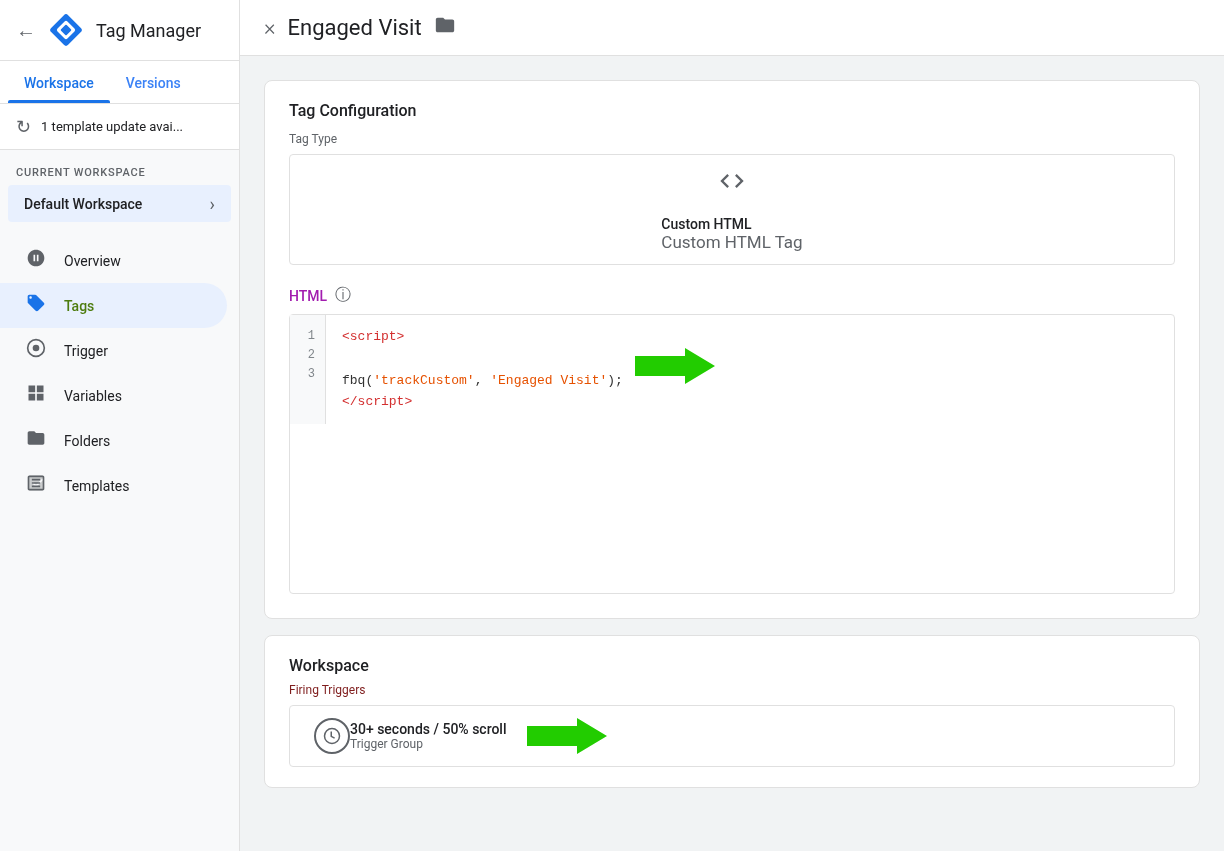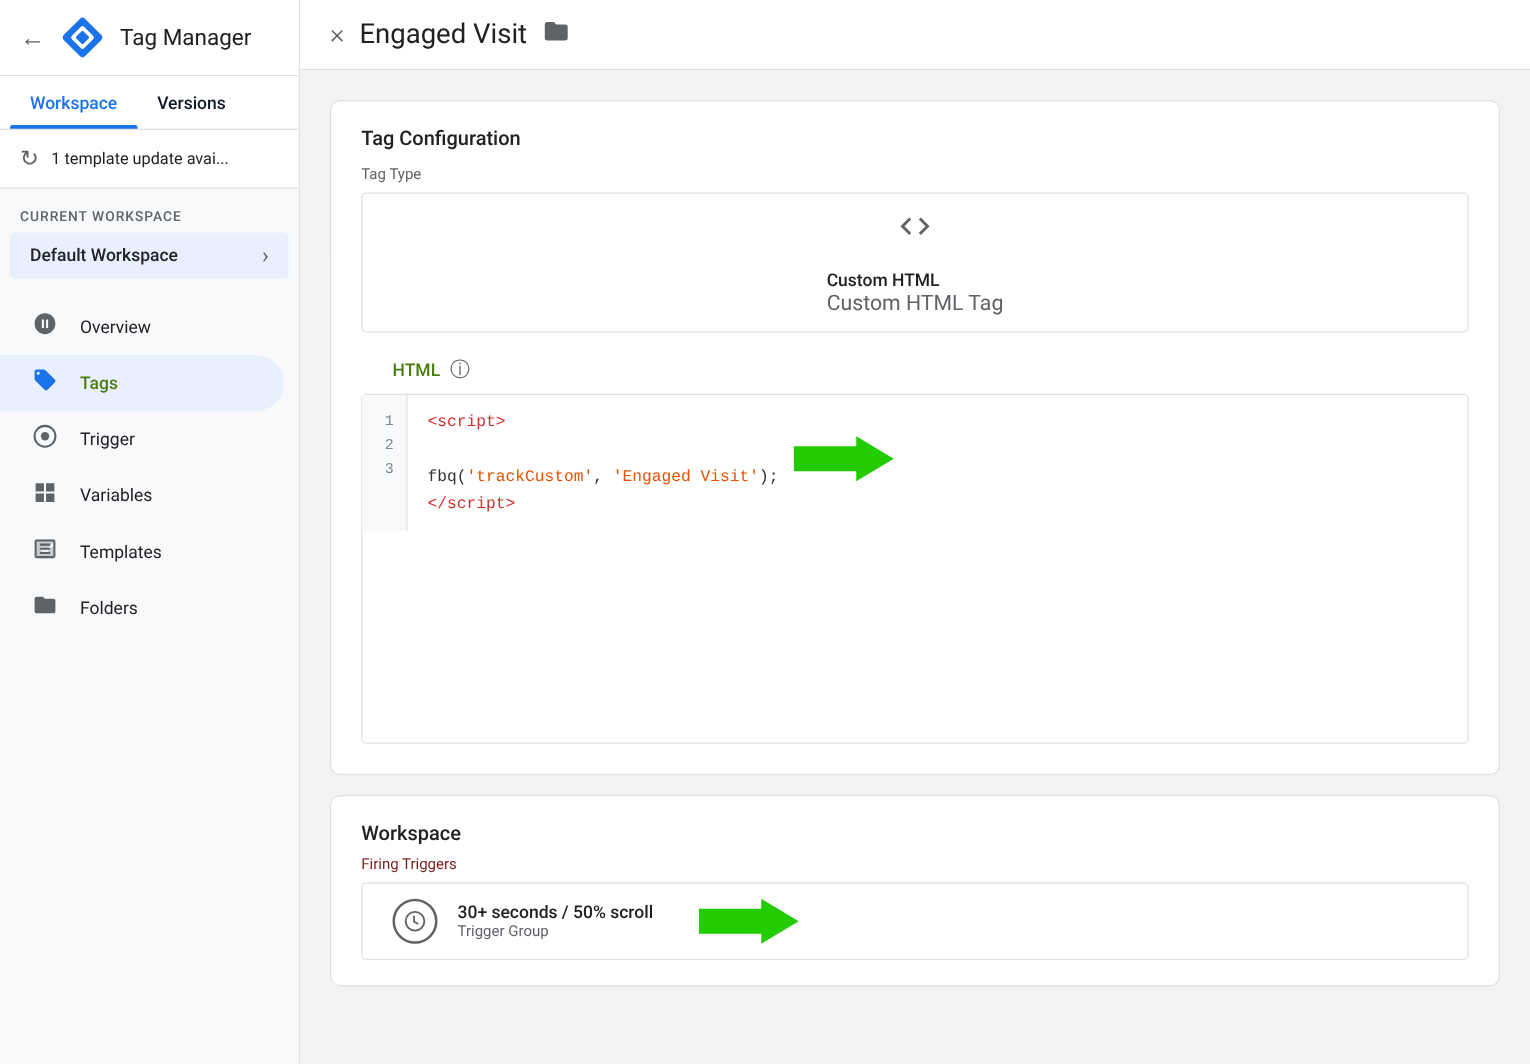--- a/index.html
+++ b/index.html
@@ -48,21 +48,21 @@
     .sidebar-tabs {
       display: flex;
       background: #fff;
       border-bottom: 1px solid #e0e0e0;
       padding: 0 8px;
     }
 
     .sidebar-tab {
       padding: 14px 16px 12px;
       font-size: 14px;
-      color: #0f172a;
+      color: #3b82f6;
       cursor: pointer;
       position: relative;
       font-weight: 500;
     }
 
     .sidebar-tab.active {
       color: #1a73e8;
     }
 
     .sidebar-tab.active::after {
@@ -255,23 +255,22 @@
 
     .html-label-row {
       display: flex;
       align-items: center;
       gap: 8px;
       padding: 0 24px 8px;
     }
 
     .html-label {
       font-size: 14px;
-      color: #4d7c0f;
-      font-weight: 500;
-      margin-left: 25px;
+      color: #a21caf;
+      font-weight: 500;
     }
 
     .help-icon {
       color: #5f6368;
       font-size: 16px;
     }
 
     .code-editor {
       margin: 0 24px 24px;
       border: 1px solid #e0e0e0;
@@ -323,21 +322,20 @@
 
     .firing-label {
       font-size: 12px;
       color: #7f1d1d;
       padding: 0 24px 8px;
     }
 
     .trigger-row {
       display: flex;
       align-items: center;
-      gap: 16px;
       padding: 12px 24px;
       border: 1px solid #e0e0e0;
       margin: 0 24px 20px;
       border-radius: 4px;
       cursor: pointer;
     }
 
     .trigger-icon {
       width: 36px;
       height: 36px;
@@ -435,34 +433,34 @@
         <svg width="20" height="20" viewBox="0 0 24 24" fill="currentColor">
             <path d="M3 3h8v8H3zm10 0h8v8h-8zM3 13h8v8H3zm10 0h8v8h-8z"></path>
           </svg>
       </span>
       <span>Variables</span>
     </div>
 
     <div class="nav-item">
       <span class="nav-icon">
         <svg width="20" height="20" viewBox="0 0 24 24" fill="currentColor">
-            <path d="M19 3H5c-1.1 0-2 .9-2 2v14c0 1.1.9 2 2 2h14c1.1 0 2-.9 2-2V5c0-1.1-.9-2-2-2zm-7 14l-5-5 1.41-1.41L12 14.17l7.59-7.59L21 8l-9 9z" opacity="0.3"></path>
-            <path d="M20 3H4c-1.1 0-2 .9-2 2v14c0 1.1.9 2 2 2h16c1.1 0 2-.9 2-2V5c0-1.1-.9-2-2-2zm0 16H4V5h16v14zM7 15h10v2H7zm0-4h10v2H7zm0-4h10v2H7z"></path>
+            <path d="M10 4H4c-1.1 0-2 .9-2 2v12c0 1.1.9 2 2 2h16c1.1 0 2-.9 2-2V8c0-1.1-.9-2-2-2h-8l-2-2z"></path>
           </svg>
       </span>
-      <span>Templates</span>
+      <span>Folders</span>
     </div>
 
     <div class="nav-item">
       <span class="nav-icon">
         <svg width="20" height="20" viewBox="0 0 24 24" fill="currentColor">
-            <path d="M10 4H4c-1.1 0-2 .9-2 2v12c0 1.1.9 2 2 2h16c1.1 0 2-.9 2-2V8c0-1.1-.9-2-2-2h-8l-2-2z"></path>
+            <path d="M19 3H5c-1.1 0-2 .9-2 2v14c0 1.1.9 2 2 2h14c1.1 0 2-.9 2-2V5c0-1.1-.9-2-2-2zm-7 14l-5-5 1.41-1.41L12 14.17l7.59-7.59L21 8l-9 9z" opacity="0.3"></path>
+            <path d="M20 3H4c-1.1 0-2 .9-2 2v14c0 1.1.9 2 2 2h16c1.1 0 2-.9 2-2V5c0-1.1-.9-2-2-2zm0 16H4V5h16v14zM7 15h10v2H7zm0-4h10v2H7zm0-4h10v2H7z"></path>
           </svg>
       </span>
-      <span>Folders</span>
+      <span>Templates</span>
     </div>
   </div>
 </div>
 
 <div class="main-content">
 
   <div class="detail-header">
     <span class="close-btn">×</span>
     <span class="detail-title">Engaged Visit</span>
     <span class="folder-icon">

